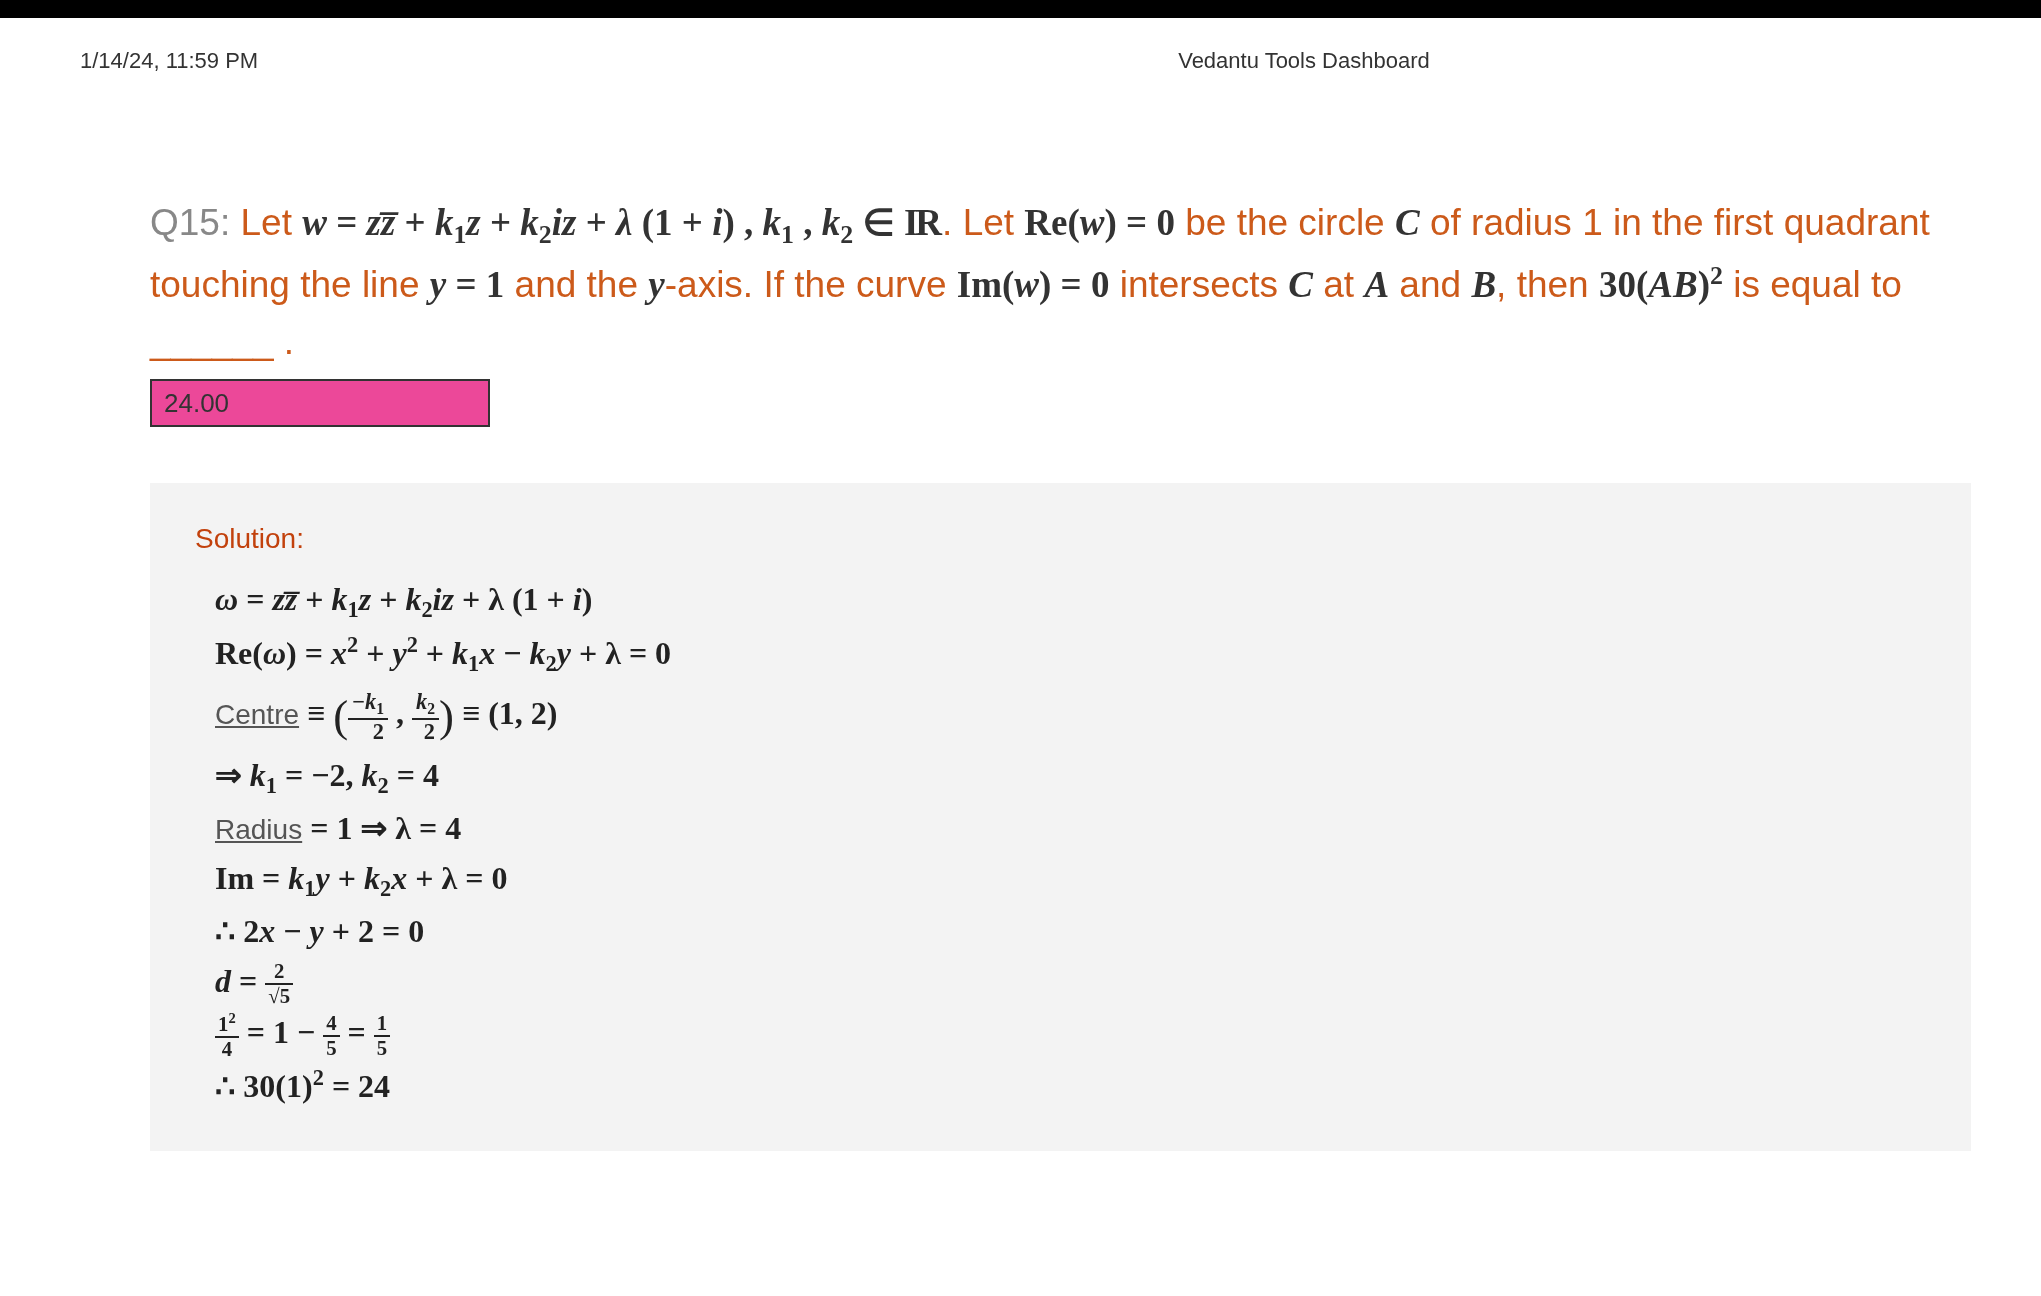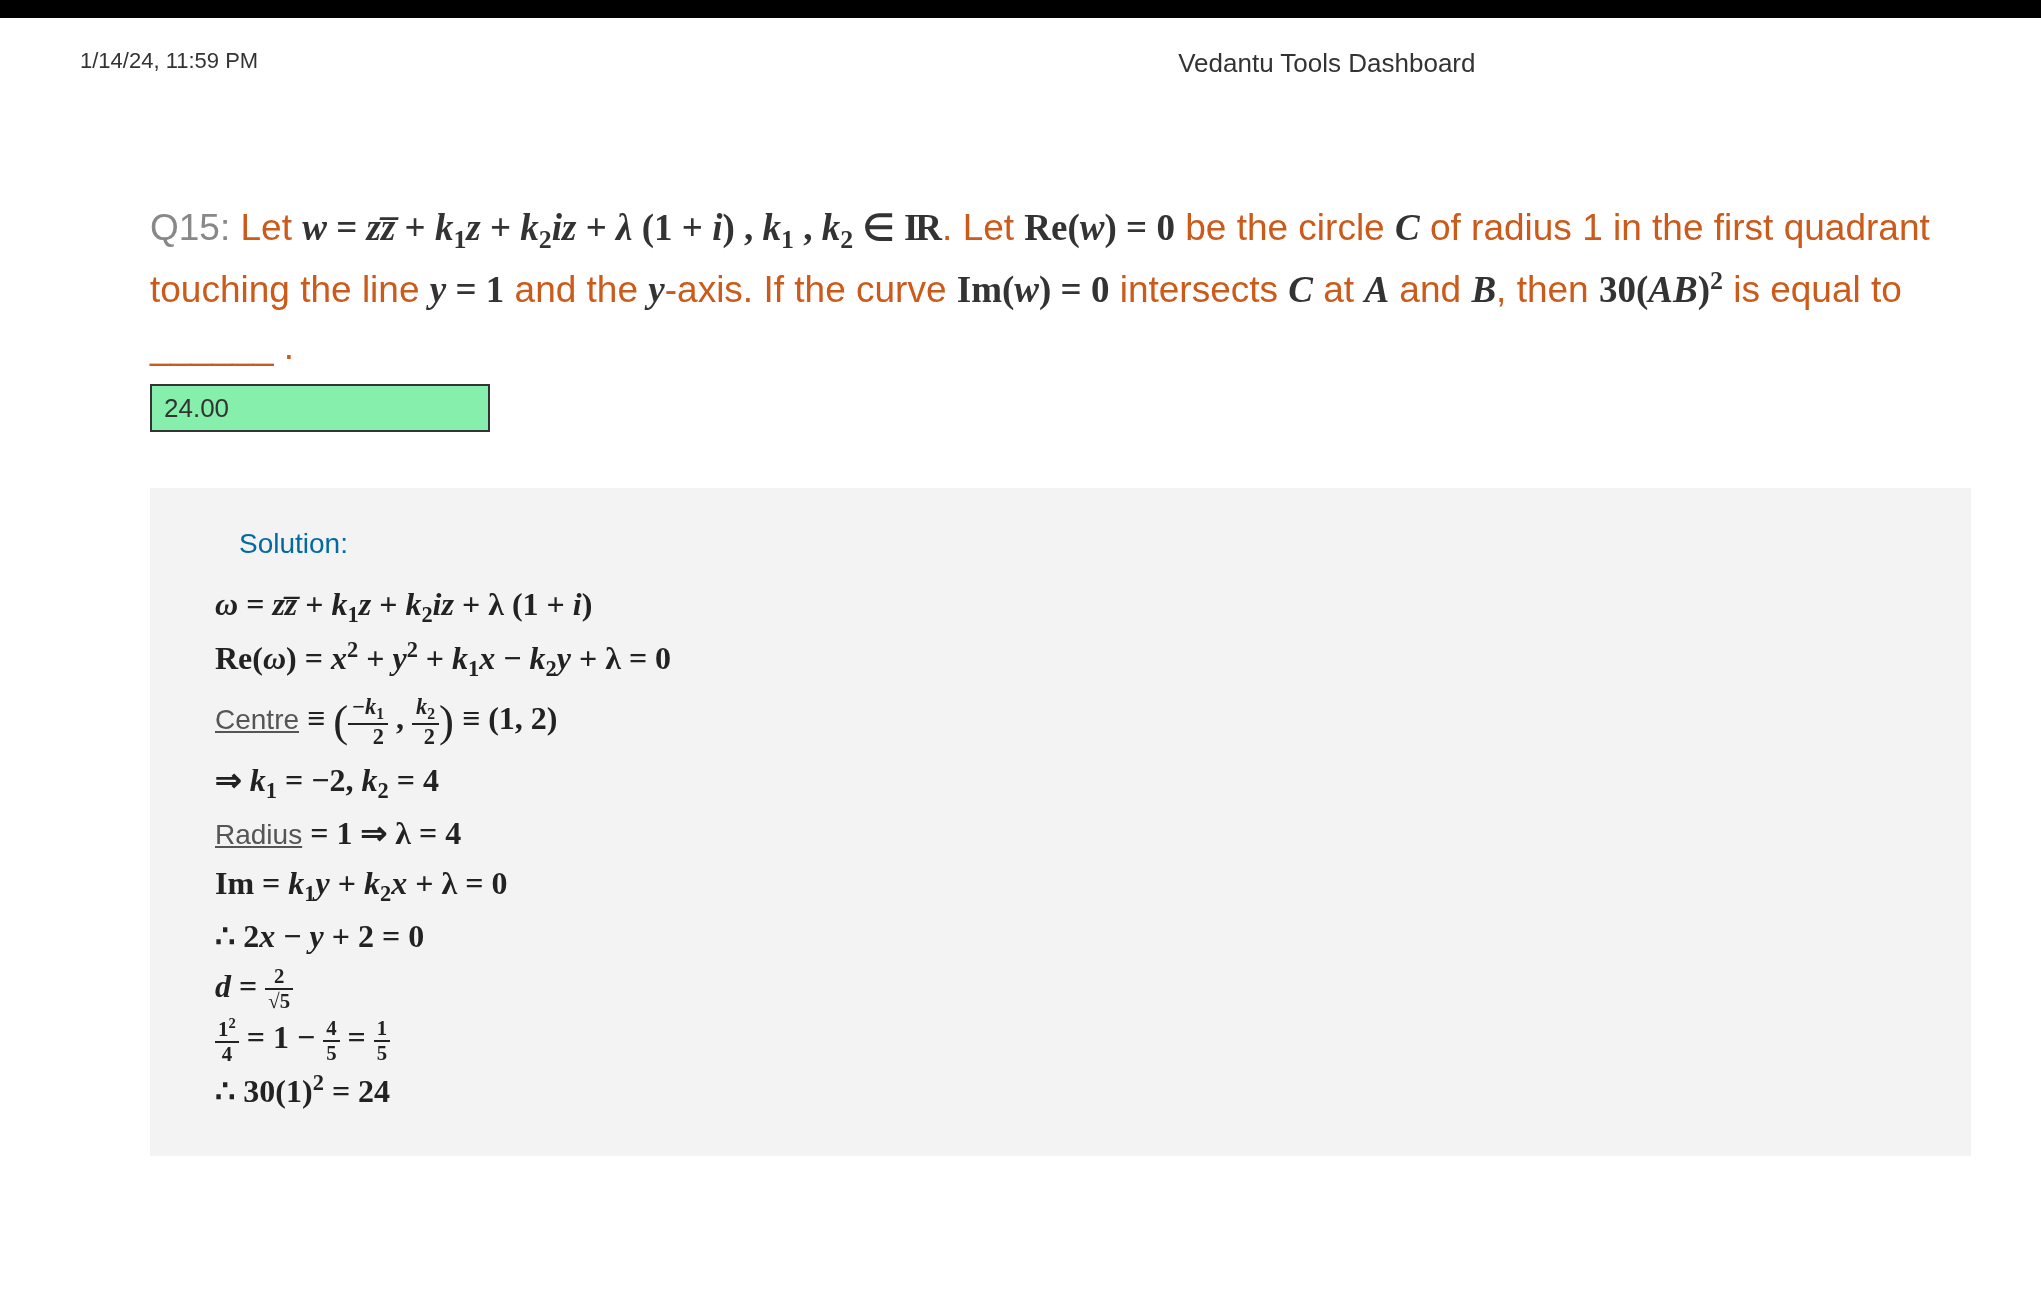--- a/index.html
+++ b/index.html
@@ -22,21 +22,21 @@
       display: flex;
       padding: 30px 80px 0 80px;
       font-size: 22px;
       color: #333;
     }
     .timestamp {
       flex: 0 0 auto;
     }
     .page-title {
       margin-left: 920px;
-      font-size: 26px;
+      font-size: 22px;
       color: #333;
     }
     .content {
       padding: 120px 70px 0 150px;
     }
     .question {
       font-size: 37px;
       line-height: 1.55;
       color: #cc5a1a;
       font-family: 'Segoe UI', Arial, sans-serif;
@@ -60,35 +60,34 @@
     .sup {
       font-size: 0.7em;
       vertical-align: super;
     }
     .answer-box {
       display: inline-block;
       border: 2px solid #333;
       padding: 2px 12px;
       font-size: 26px;
       color: #333;
-      background: #86efac;
+      background: #ec4899;
       margin-top: 8px;
       width: 340px;
     }
     .solution-box {
       background: #f3f3f3;
       margin-top: 55px;
       padding: 40px 45px;
       width: 100%;
     }
     .solution-label {
       font-size: 28px;
-      color: #0369a1;
+      color: #c2410c;
       margin-bottom: 20px;
-      margin-left: 44px;
     }
     .solution-lines {
       font-family: 'Cambria Math', 'Times New Roman', Georgia, serif;
       font-size: 32px;
       font-weight: bold;
       color: #222;
       line-height: 1.55;
       padding-left: 20px;
     }
     .solution-lines .plain {

